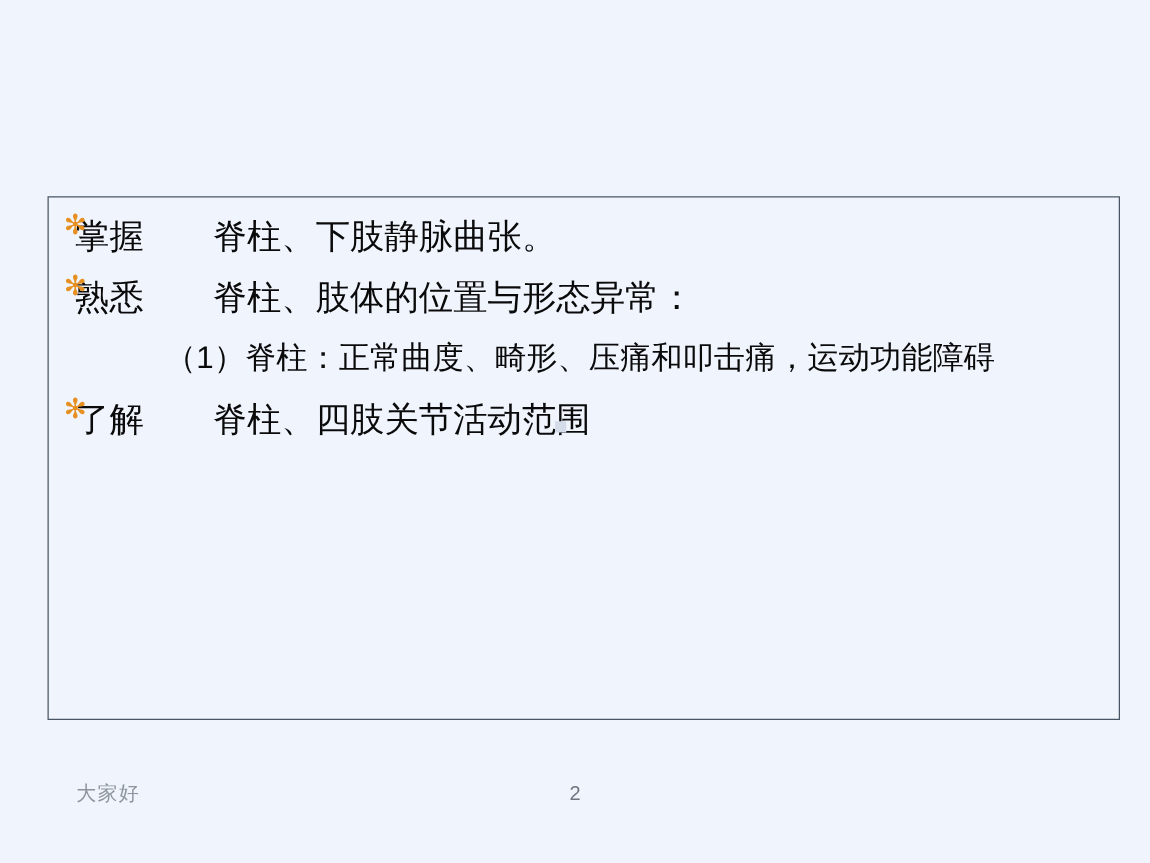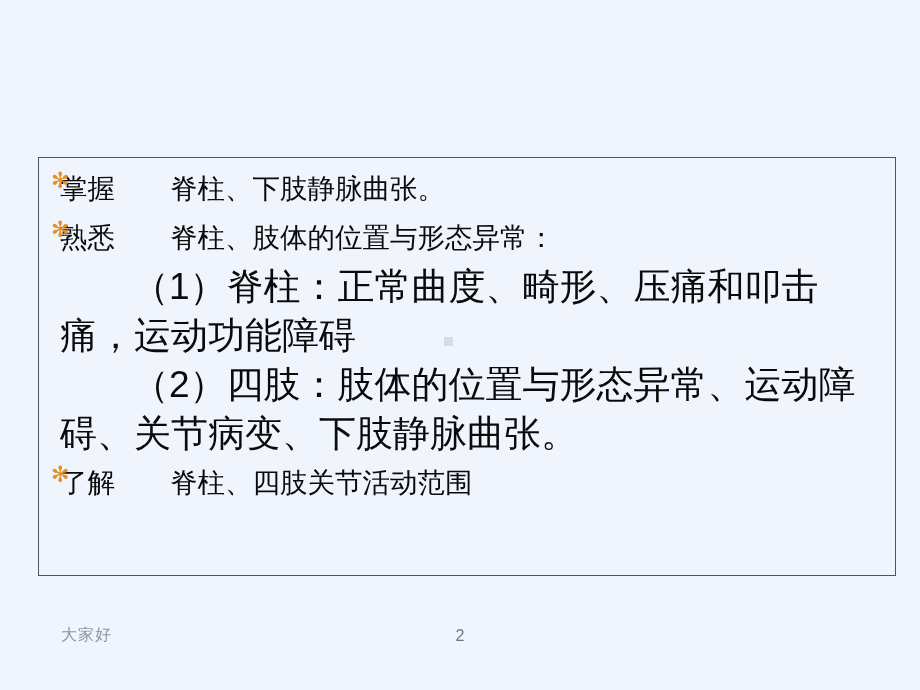--- a/index.html
+++ b/index.html
@@ -68,21 +68,21 @@
   }
 
   .bullet-row .txt {
     display: block;
     padding-left: 8px;
   }
 
   
   .sub-row {
     position: relative;
-    font-size: 37px;
+    font-size: 25px;
     line-height: 49px;
     color: #0a0a0a;
     padding-left: 21px;
     padding-right: 10px;
     text-indent: 72px;
     word-break: break-all;
   }
 
   
   #artifact {
@@ -130,21 +130,20 @@
         <span class="txt">掌握　　脊柱、下肢静脉曲张。</span>
       </div>
 
       <div class="bullet-row">
         <span class="ast">✻</span>
         <span class="txt">熟悉　　脊柱、肢体的位置与形态异常：</span>
       </div>
 
       <div class="sub-row">（1）脊柱：正常曲度、畸形、压痛和叩击痛，运动功能障碍</div>
 
-      <div class="sub-row">（2）四肢：肢体的位置与形态异常、运动障碍、关节病变、下肢静脉曲张。</div>
 
       <div class="bullet-row">
         <span class="ast">✻</span>
         <span class="txt">了解　　脊柱、四肢关节活动范围</span>
       </div>
 
     </div>
   </div>
 
   <div id="artifact"></div>

